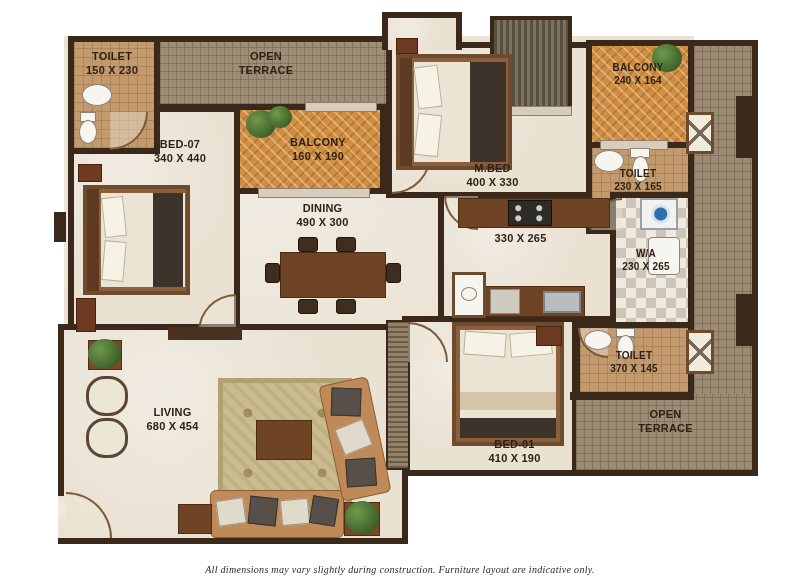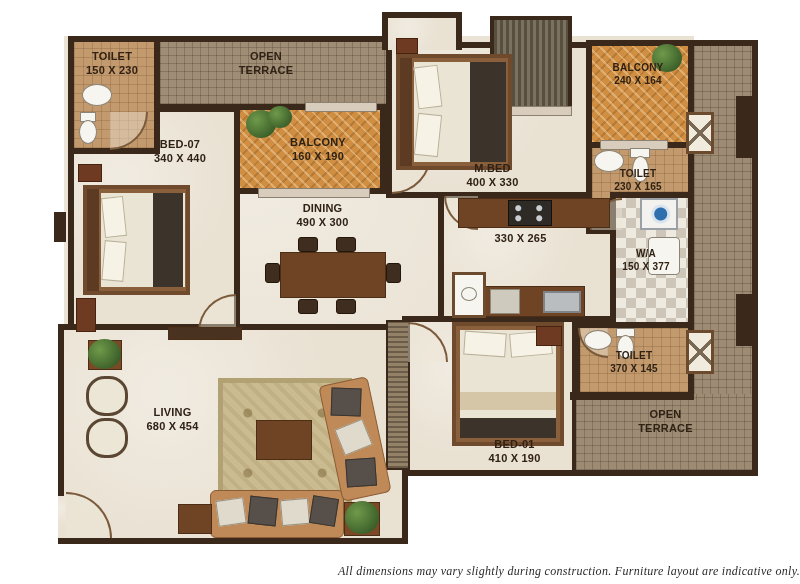--- a/index.html
+++ b/index.html
@@ -54,22 +54,22 @@
          repeating-linear-gradient(45deg, rgba(150,128,80,.18) 0 4px, transparent 4px 10px);}
   .window{position:absolute;z-index:17;background:#d8cdbc;border:1px solid #8d8071;}
   .stove{position:absolute;z-index:22;background:#2e2b27;border:1px solid #14110e;
          background-image:radial-gradient(circle at 22% 30%, #c9ced2 2.5px, transparent 3.5px),
            radial-gradient(circle at 72% 30%, #c9ced2 2.5px, transparent 3.5px),
            radial-gradient(circle at 22% 72%, #c9ced2 2.5px, transparent 3.5px),
            radial-gradient(circle at 72% 72%, #c9ced2 2.5px, transparent 3.5px);}
   .sink{position:absolute;z-index:22;background:#b9bdc0;border:2px solid #7e8387;box-sizing:border-box;}
   .washer{position:absolute;z-index:22;background:#f4f2ee;border:2px solid #9aa0a6;box-sizing:border-box;
           background-image:radial-gradient(circle at 55% 50%, #2f6fae 6px, #d9e4ef 7px 9px, transparent 10px);}
-  #footer{position:absolute;left:0;right:0;top:564px;text-align:right;z-index:50;
-          font-family:"Liberation Serif",serif;font-style:italic;font-size:12px;color:#2a2a2a;letter-spacing:.3px;}
+  #footer{position:absolute;left:0;right:0;top:564px;text-align:center;z-index:50;
+          font-family:"Liberation Serif",serif;font-style:italic;font-size:10px;color:#2a2a2a;letter-spacing:.3px;}
   .chair{position:absolute;background:#3f2d20;border:1px solid #241709;border-radius:3px;z-index:21;}
   .armchair{position:absolute;z-index:21;background:#ece6d6;border:3px solid #5a4632;border-radius:45%;}
 </style>
 </head>
 <body>
 
 <div id="stage">
 
   <div class="floor" style="position:absolute;left:64px;top:36px;width:630px;height:440px;"></div>
   <div class="floor" style="position:absolute;left:64px;top:324px;width:344px;height:220px;"></div>
@@ -234,21 +234,21 @@
   </div>
   <div class="lbl" style="left:255px;top:202px;width:135px;">
     <div>DINING</div>
     <div>490 X 300</div>
   </div>
   <div class="lbl" style="left:448px;top:232px;width:145px;">
     <div>330 X 265</div>
   </div>
   <div class="lbl sm" style="left:604px;top:248px;width:84px;">
     <div>W/A</div>
-    <div>150 X 377</div>
+    <div>230 X 265</div>
   </div>
   <div class="lbl sm" style="left:586px;top:350px;width:96px;">
     <div>TOILET</div>
     <div>370 X 145</div>
   </div>
   <div class="lbl" style="left:598px;top:408px;width:135px;">
     <div>OPEN</div>
     <div>TERRACE</div>
   </div>
   <div class="lbl" style="left:115px;top:406px;width:115px;">

